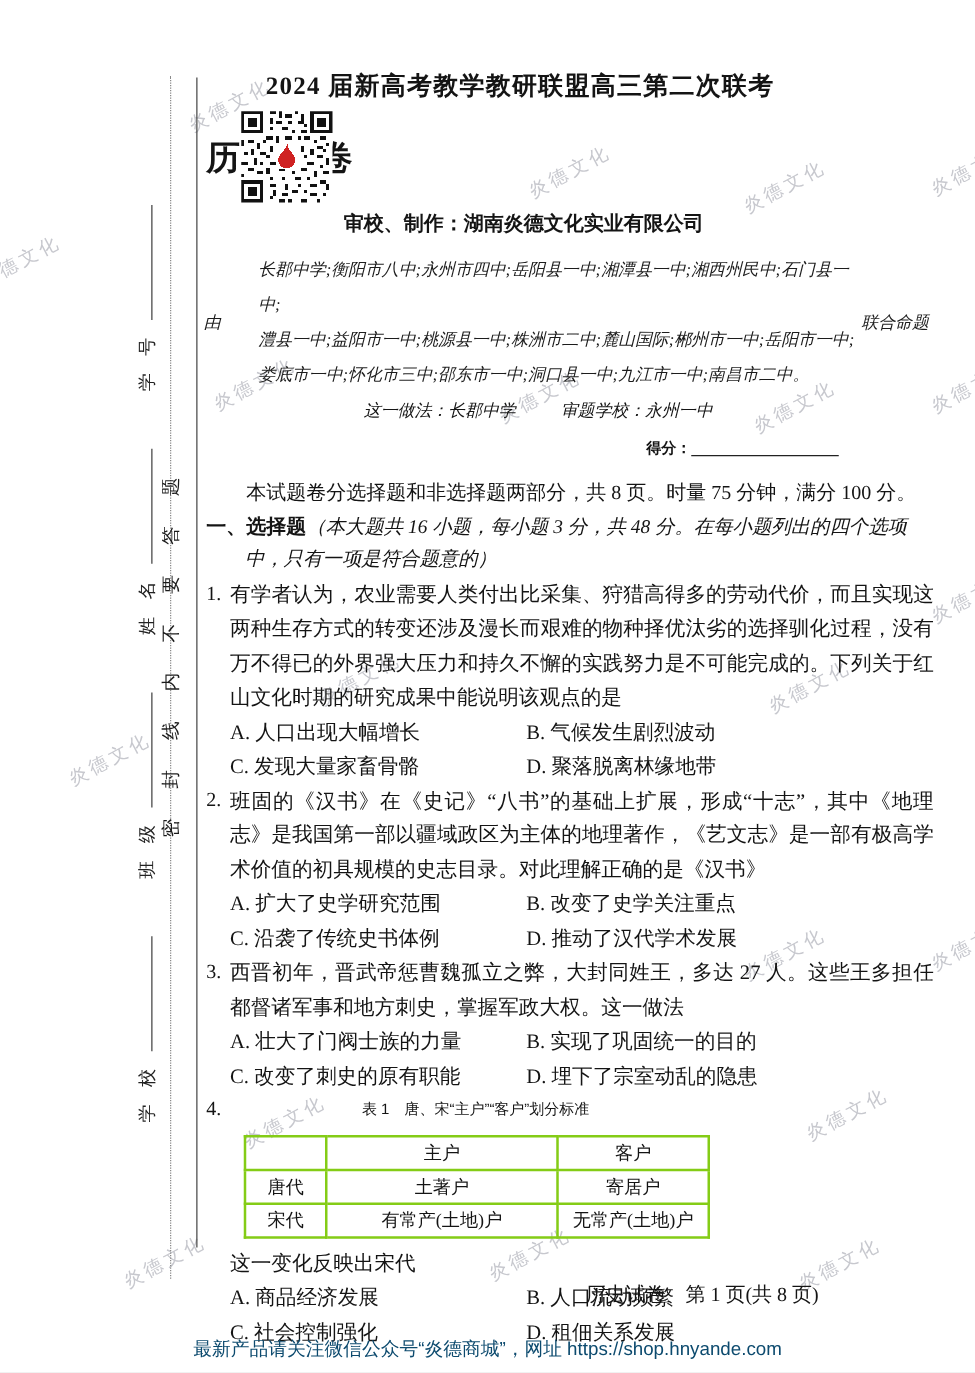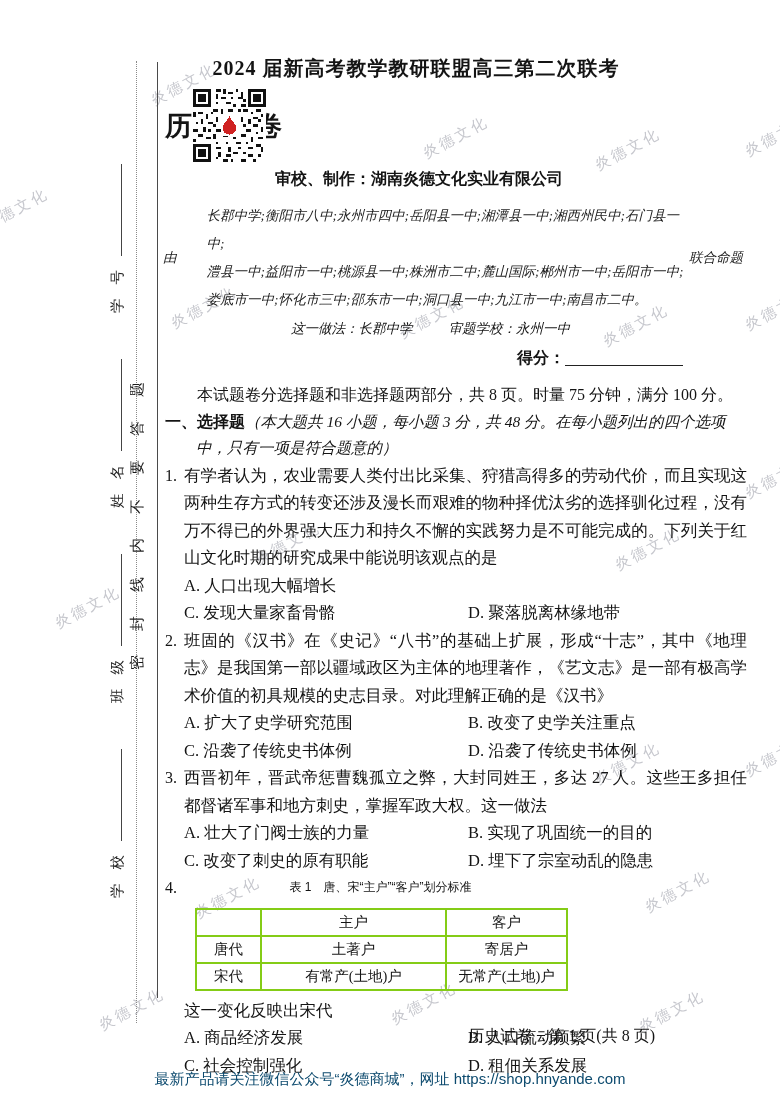--- a/index.html
+++ b/index.html
@@ -30,33 +30,33 @@
   .producer{margin:25px 74px 0 0;text-align:center;font-size:16px;font-weight:bold;
             font-family:"Liberation Sans","DejaVu Sans",sans-serif;}
   .commission{display:flex;align-items:center;margin-top:12px;font-size:13.5px;
               line-height:28px;font-style:italic;color:#1c1c1c;}
   .commission .prefix{flex:0 0 auto;margin-left:-2px;}
   .commission .schools{flex:1;padding-left:30px;}
   .commission .suffix{flex:0 0 auto;margin-left:2px;margin-right:4px;}
   .setters{display:flex;gap:36px;margin:2px 0 0 126px;font-size:13.5px;font-style:italic;
            line-height:26px;}
   .score-row{margin:6px 0 0 352px;height:26px;}
-  .score-row .score-label{font-weight:bold;font-size:16px;
+  .score-row .score-label{font-weight:bold;font-size:12px;
         font-family:Liberation Mono, monospace;}
   .score-row .score-blank{display:inline-block;width:118px;height:16px;
         border-bottom:1.5px solid #222;vertical-align:-3px;}
   .intro{margin-top:8px;font-size:16px;line-height:26.5px;text-indent:2em;}
   .section-head{font-size:15.5px;line-height:26.5px;padding-left:2em;text-indent:-2em;}
   .section-head .sec-label{font-weight:bold;font-size:16px;
         font-family:"Liberation Sans","DejaVu Sans",sans-serif;font-style:normal;}
   .section-head .sec-note{font-style:italic;}
   .q{position:relative;padding-left:19px;font-size:16.5px;line-height:27.5px;
      text-align:justify;}
   .q .num{position:absolute;left:0;top:0;font-size:16px;}
-  .opts{display:flex;text-align:left;gap:47px;}
+  .opts{display:flex;text-align:left;}
   .opts .o-left{width:237px;flex:0 0 auto;}
   .q4-caption-row{position:relative;padding-left:19px;line-height:27.5px;}
   .q4-caption{width:371px;margin-left:11px;text-align:center;font-weight:normal;font-size:12px;
               font-family:"Liberation Sans","DejaVu Sans",sans-serif;}
   table.qtable{border-collapse:collapse;margin:6px 0 6px 30px;border:1.5px solid #222;}
   table.qtable td{border:2px solid #84cc16;height:25px;text-align:center;font-size:14.5px;
                   padding:0 4px;}
   .page-footer{position:absolute;left:165px;top:1026px;width:582px;text-align:right;
                font-size:16px;padding-right:92px;box-sizing:border-box;z-index:2;}
   .promo{position:absolute;left:0;top:1070px;width:780px;text-align:center;font-size:15px;
@@ -165,37 +165,38 @@
 
     <div class="section-head">
       <span class="sec-label">一、选择题</span><span class="sec-note">（本大题共 16 小题，每小题 3 分，共 48 分。在每小题列出的四个选项中，只有一项是符合题意的）</span>
     </div>
 
     <div class="q">
       <span class="num">1.</span>
       <span>有学者认为，农业需要人类付出比采集、狩猎高得多的劳动代价，而且实现这两种生存方式的转变还涉及漫长而艰难的物种择优汰劣的选择驯化过程，没有万不得已的外界强大压力和持久不懈的实践努力是不可能完成的。下列关于红山文化时期的研究成果中能说明该观点的是</span>
       <div class="opts">
         <span class="o-left">A. 人口出现大幅增长</span>
+        <span>B. 气候发生剧烈波动</span>
       </div>
       <div class="opts">
         <span class="o-left">C. 发现大量家畜骨骼</span>
         <span>D. 聚落脱离林缘地带</span>
       </div>
     </div>
 
     <div class="q">
       <span class="num">2.</span>
       <span>班固的《汉书》在《史记》“八书”的基础上扩展，形成“十志”，其中《地理志》是我国第一部以疆域政区为主体的地理著作，《艺文志》是一部有极高学术价值的初具规模的史志目录。对此理解正确的是《汉书》</span>
       <div class="opts">
         <span class="o-left">A. 扩大了史学研究范围</span>
         <span>B. 改变了史学关注重点</span>
       </div>
       <div class="opts">
         <span class="o-left">C. 沿袭了传统史书体例</span>
-        <span>D. 沿袭了传统史书体例</span>
+        <span>D. 推动了汉代学术发展</span>
       </div>
     </div>
 
     <div class="q">
       <span class="num">3.</span>
       <span>西晋初年，晋武帝惩曹魏孤立之弊，大封同姓王，多达 27 人。这些王多担任都督诸军事和地方刺史，掌握军政大权。这一做法</span>
       <div class="opts">
         <span class="o-left">A. 壮大了门阀士族的力量</span>
         <span>B. 实现了巩固统一的目的</span>
       </div>

